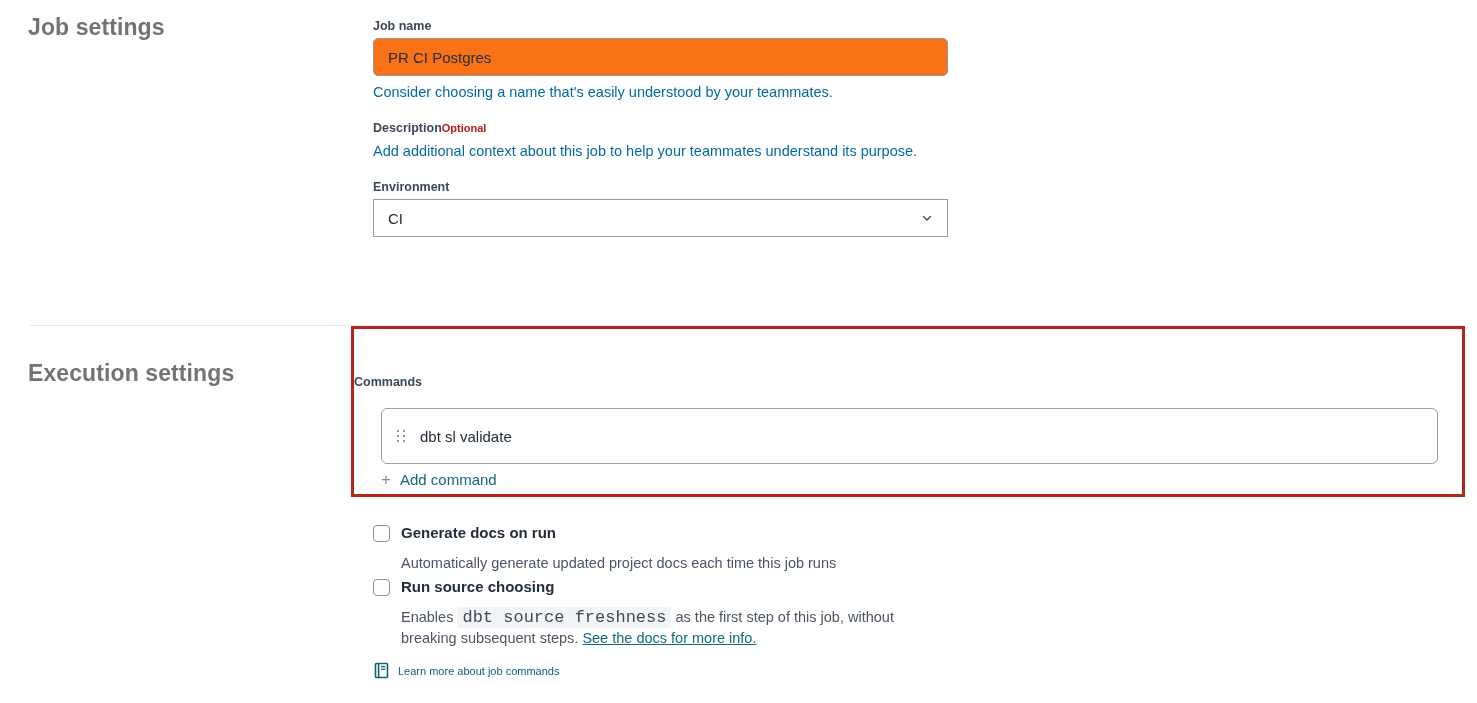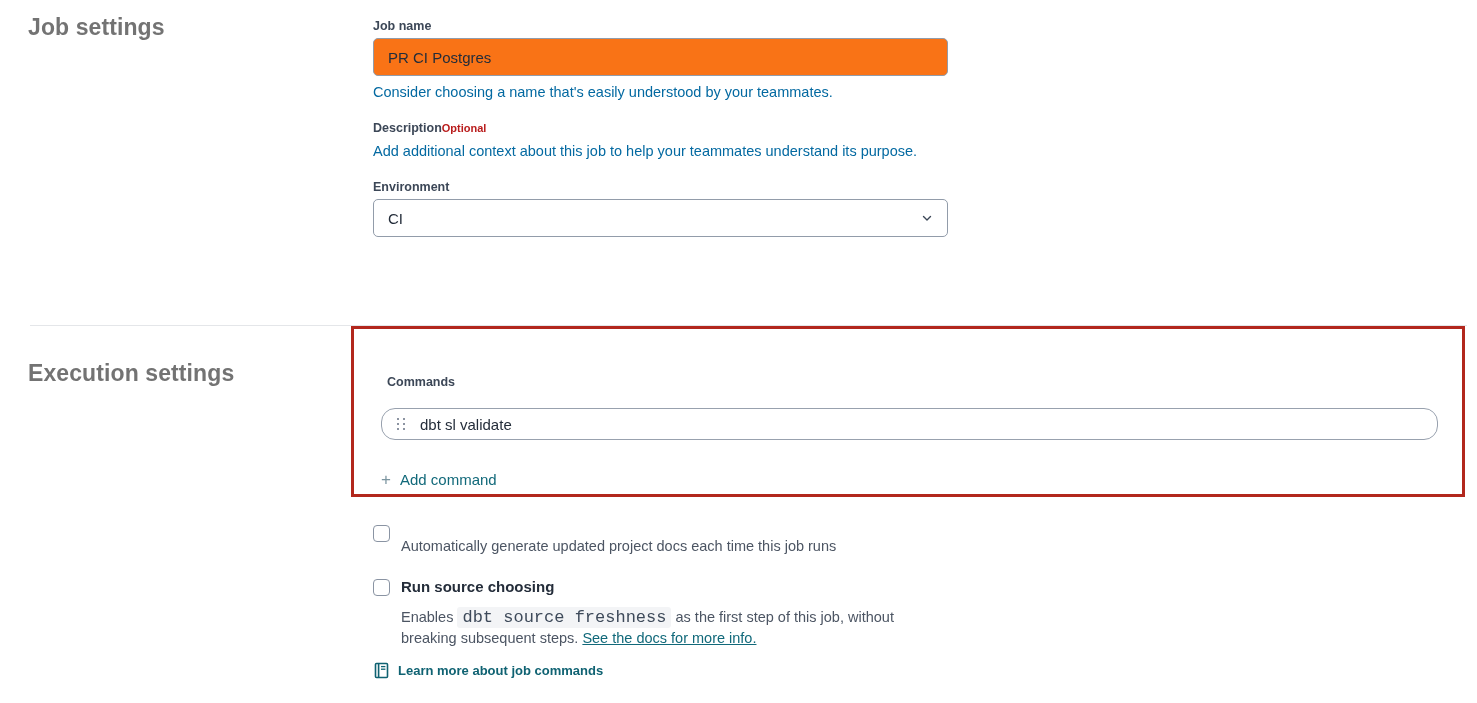--- a/index.html
+++ b/index.html
@@ -20,39 +20,39 @@
   .field-label { font-size:12.5px; font-weight:700; color:#3c4757; }
   .optional-tag { font-size:11px; font-weight:700; color:#b91c1c; }
   .text-input {
     display:block; width:100%; height:38px; border:1px solid #929caa; border-radius:5px;
     padding:0 14px; font-size:15px; color:#242d3a; background:#f97316;
     font-family:"Liberation Sans", sans-serif; outline:none;
   }
   .helper { margin-top:7px; font-size:14.5px; color:#0369a1; line-height:18px; }
 
   .select-box {
-    position:relative; width:100%; height:38px; border:1px solid #929caa; border-radius:5px;
+    position:relative; width:100%; height:38px; border:1px solid #929caa; border-radius:0;
     background:#fff; display:flex; align-items:center; padding:0 14px; cursor:pointer;
   }
   .select-value { font-size:15px; color:#242d3a; }
   .chevron { position:absolute; right:14px; top:50%; transform:translateY(-50%); width:12px; height:12px; }
   .chevron svg { display:block; }
 
   .divider { position:absolute; left:30px; top:325px; width:1437px; height:1px; background:#e4e6e9; }
 
   .annotation-box {
     position:absolute; left:351px; top:326px; width:1114px; height:171px;
     border:3px solid #b2271d; pointer-events:none; z-index:5;
   }
 
-  .commands-label { position:absolute; left:387px; top:375px; font-size:12.5px; font-weight:700; color:#3c4757; }
+  .commands-label { position:absolute; left:354px; top:375px; font-size:12.5px; font-weight:700; color:#3c4757; }
 
   .command-row {
-    position:absolute; left:381px; top:408px; width:1057px; height:32px;
-    border:1px solid #98a1ae; border-radius:14px; background:#fff;
+    position:absolute; left:381px; top:408px; width:1057px; height:56px;
+    border:1px solid #98a1ae; border-radius:6px; background:#fff;
     display:flex; align-items:center; padding:0 12px;
   }
   .drag-handle { width:14px; height:16px; display:grid; grid-template-columns:repeat(2, 4px); grid-template-rows:repeat(3, 4px); gap:1px 2px; align-content:center; justify-content:center; cursor:grab; margin-right:12px; }
   .drag-handle i { width:2.6px; height:2.6px; background:#667083; border-radius:50%; display:block; margin:auto; }
   .command-text { font-size:15px; color:#242d3a; }
 
   .add-command { position:absolute; left:381px; top:471px; display:flex; align-items:center; gap:9px; cursor:pointer; }
   .plus-icon { font-size:17px; line-height:17px; color:#7b95a0; font-weight:400; }
   .add-command-label { font-size:15px; color:#11697a; }
 
@@ -68,21 +68,21 @@
   .check-desc { margin-top:12px; font-size:14.5px; color:#4c5563; line-height:20px; }
   .code-chip {
     font-family:"Liberation Mono", monospace; font-size:17px; color:#3e4a5a;
     background:#f3f4f6; border-radius:3px; padding:1px 5px;
   }
   .doc-link { color:#11697a; text-decoration:underline; cursor:pointer; }
 
   .learn-more { position:absolute; left:374px; top:662px; display:flex; align-items:center; gap:9px; cursor:pointer; }
   .book-icon { width:15px; height:17px; }
   .book-icon svg { display:block; }
-  .learn-more-label { font-size:13px; font-weight:700; color:#0f6272; }
+  .learn-more-label { font-size:11px; font-weight:400; color:#0f6272; }
 </style>
 </head>
 <body>
 
 <div class="page">
 
   <h2 class="section-heading h-job">Job settings</h2>
 
   <div class="form-col">
 
@@ -139,20 +139,21 @@
   </div>
 
   <div class="add-command">
     <span class="plus-icon">+</span>
     <span class="add-command-label">Add command</span>
   </div>
 
   <div class="check-row check-docs">
     <span class="checkbox"></span>
     <div class="check-text">
+      <div class="check-label">Generate docs on run</div>
       <div class="check-desc">Automatically generate updated project docs each time this job runs</div>
     </div>
   </div>
 
   <div class="check-row check-fresh">
     <span class="checkbox"></span>
     <div class="check-text">
       <div class="check-label">Run source choosing</div>
       <div class="check-desc"><span>Enables </span><span class="code-chip">dbt source freshness</span><span> as the first step of this job, without breaking subsequent steps. </span><span class="doc-link">See the docs for more info.</span></div>
     </div>

